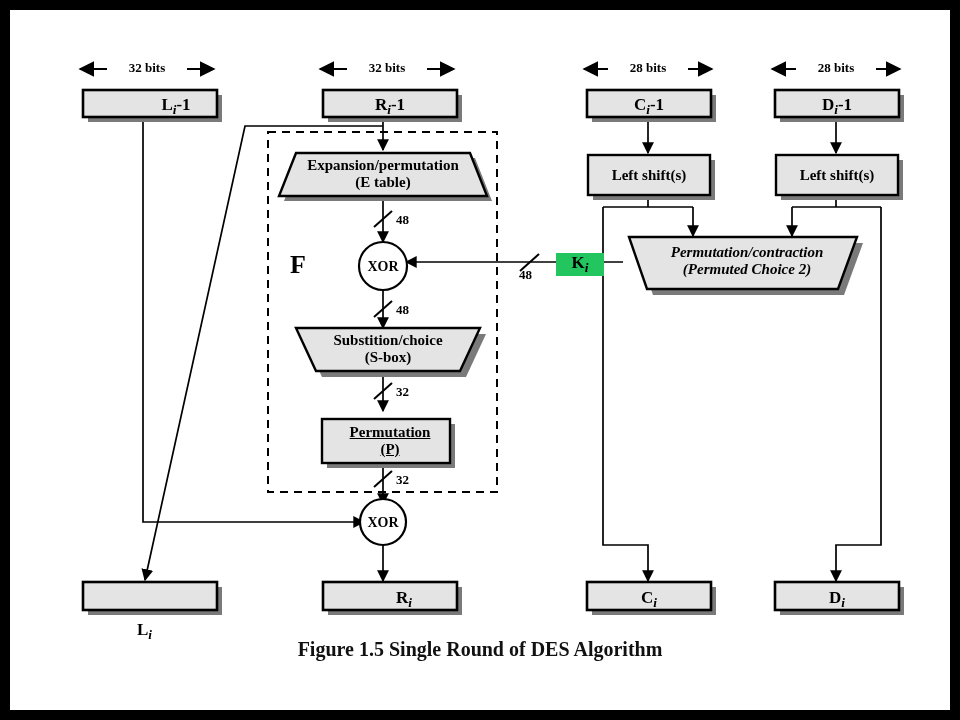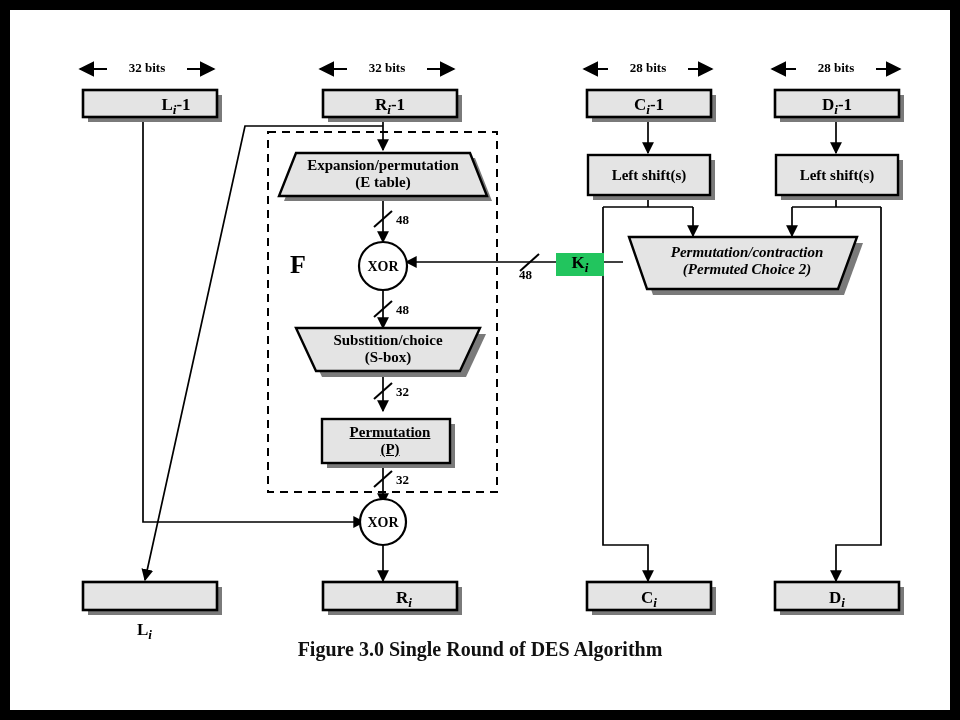--- a/index.html
+++ b/index.html
@@ -249,15 +249,15 @@
     <span>(Permuted Choice 2)</span>
   </div>
 
   <div class="lbl biglbl" style="left:546px;top:243px;width:48px;background:#22c55e;">K<span class="sub it">i</span></div>
 
   <div class="lbl biglbl" style="left:73px;top:578px;width:123px;margin-top:32px;">L<span class="sub it">i</span></div>
   <div class="lbl biglbl" style="left:313px;top:578px;width:114px;margin-left:24px;">R<span class="sub it">i</span></div>
   <div class="lbl biglbl" style="left:577px;top:578px;width:124px;">C<span class="sub it">i</span></div>
   <div class="lbl biglbl" style="left:765px;top:578px;width:124px;">D<span class="sub it">i</span></div>
 
-  <div class="caption" style="left:0;top:628px;width:940px;text-align:center;">Figure 3.0   Single Round of DES Algorithm</div>
+  <div class="caption" style="left:0;top:628px;width:940px;text-align:center;">Figure 1.5   Single Round of DES Algorithm</div>
 
 </div>
 
 </body></html>

